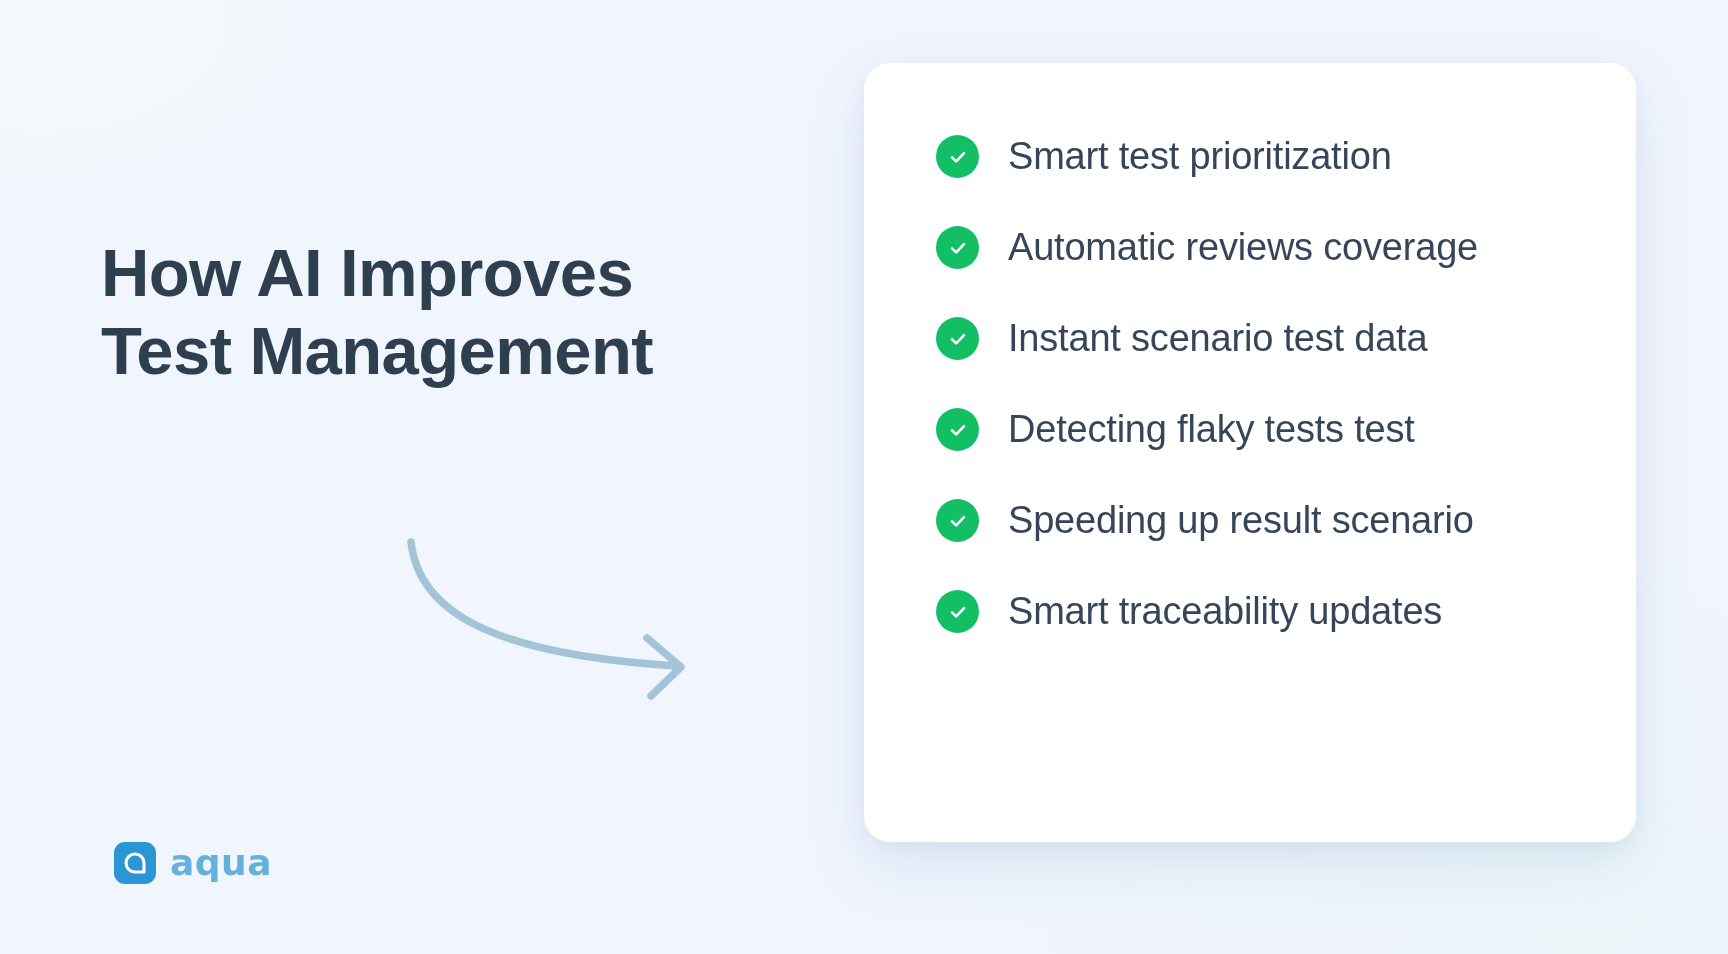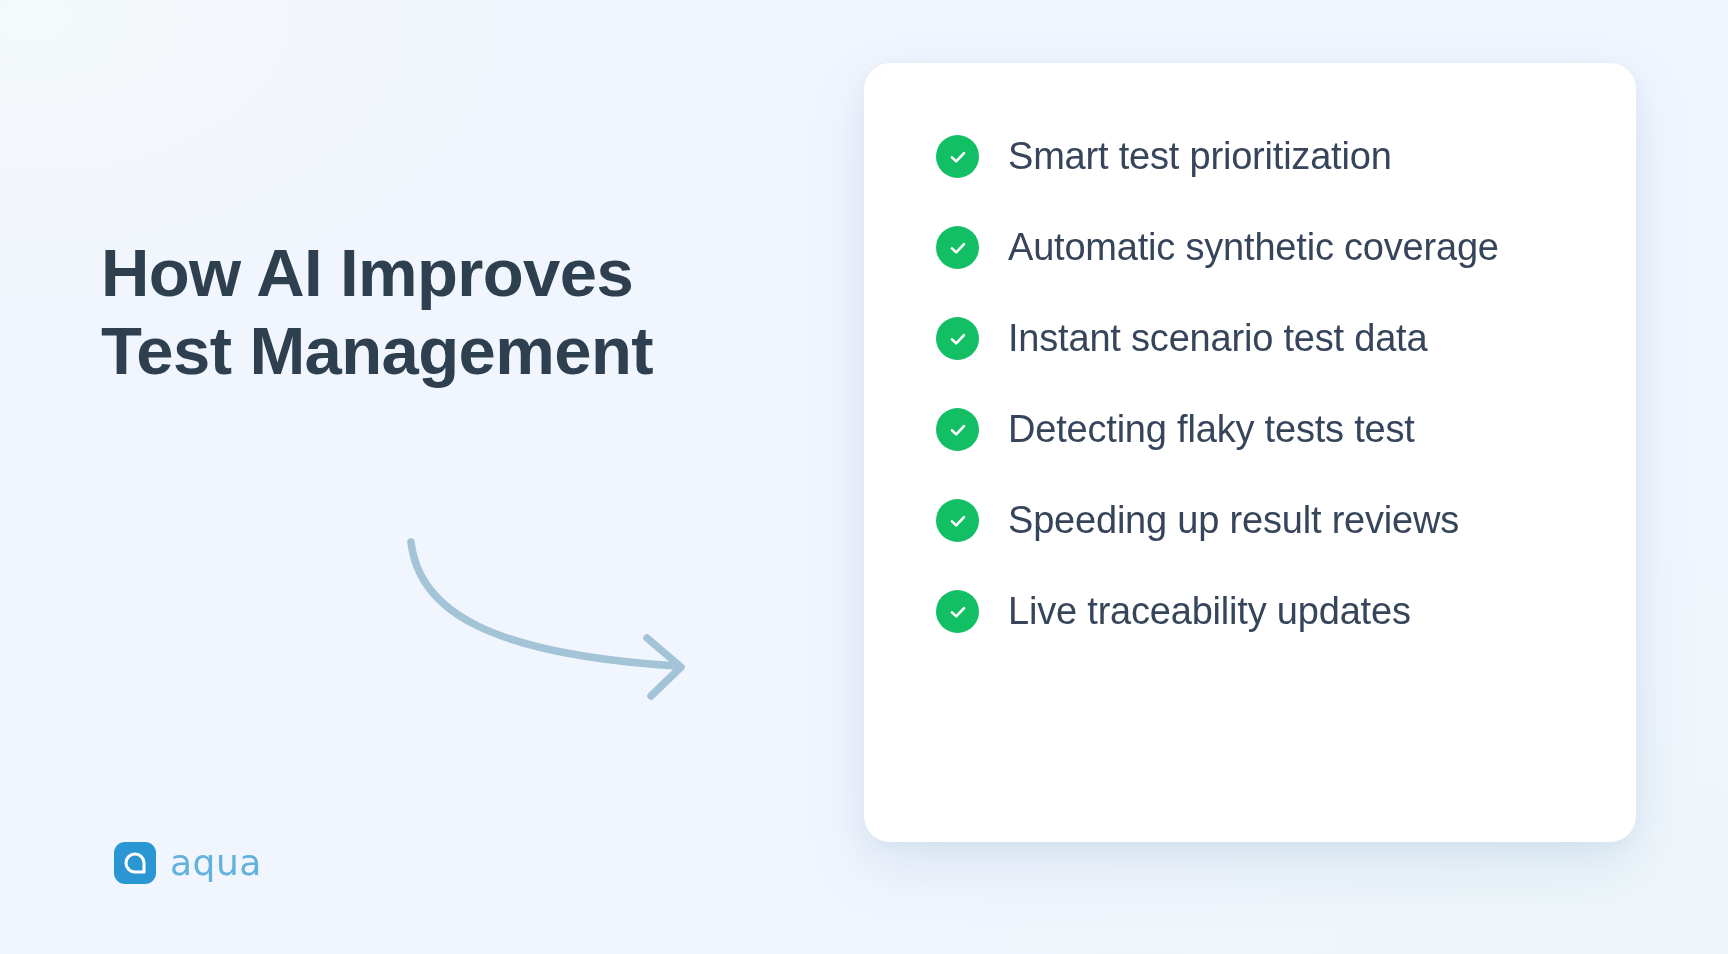--- a/index.html
+++ b/index.html
@@ -78,21 +78,21 @@
     align-items: center;
     justify-content: center;
     flex: 0 0 auto;
   }
 
   .logo-mark svg { display: block; }
 
   .logo-word {
     font-size: 36px;
     line-height: 1;
-    font-weight: 400;
+    font-weight: 700;
     letter-spacing: 0.5px;
     color: #63b2dd;
     font-family: "DejaVu Sans", sans-serif;
   }
 
   
 
   .card {
     position: absolute;
     left: 864px;
@@ -185,21 +185,21 @@
         </span>
         <span class="feature-label">Smart test prioritization</span>
       </li>
 
       <li class="feature-item">
         <span class="check-icon">
           <svg width="24" height="24" viewBox="0 0 24 24" xmlns="http://www.w3.org/2000/svg">
             <path d="M6 12.4 L10.2 16.4 L18 8.2" fill="none" stroke="#ffffff" stroke-width="2.6" stroke-linecap="round" stroke-linejoin="round"></path>
           </svg>
         </span>
-        <span class="feature-label">Automatic synthetic coverage</span>
+        <span class="feature-label">Automatic reviews coverage</span>
       </li>
 
       <li class="feature-item">
         <span class="check-icon">
           <svg width="24" height="24" viewBox="0 0 24 24" xmlns="http://www.w3.org/2000/svg">
             <path d="M6 12.4 L10.2 16.4 L18 8.2" fill="none" stroke="#ffffff" stroke-width="2.6" stroke-linecap="round" stroke-linejoin="round"></path>
           </svg>
         </span>
         <span class="feature-label">Instant scenario test data</span>
       </li>
@@ -213,28 +213,28 @@
         <span class="feature-label">Detecting flaky tests test</span>
       </li>
 
 
       <li class="feature-item">
         <span class="check-icon">
           <svg width="24" height="24" viewBox="0 0 24 24" xmlns="http://www.w3.org/2000/svg">
             <path d="M6 12.4 L10.2 16.4 L18 8.2" fill="none" stroke="#ffffff" stroke-width="2.6" stroke-linecap="round" stroke-linejoin="round"></path>
           </svg>
         </span>
-        <span class="feature-label">Speeding up result reviews</span>
-      </li>
-
-      <li class="feature-item">
-        <span class="check-icon">
-          <svg width="24" height="24" viewBox="0 0 24 24" xmlns="http://www.w3.org/2000/svg">
-            <path d="M6 12.4 L10.2 16.4 L18 8.2" fill="none" stroke="#ffffff" stroke-width="2.6" stroke-linecap="round" stroke-linejoin="round"></path>
-          </svg>
-        </span>
-        <span class="feature-label">Live traceability updates</span>
+        <span class="feature-label">Speeding up result scenario</span>
+      </li>
+
+      <li class="feature-item">
+        <span class="check-icon">
+          <svg width="24" height="24" viewBox="0 0 24 24" xmlns="http://www.w3.org/2000/svg">
+            <path d="M6 12.4 L10.2 16.4 L18 8.2" fill="none" stroke="#ffffff" stroke-width="2.6" stroke-linecap="round" stroke-linejoin="round"></path>
+          </svg>
+        </span>
+        <span class="feature-label">Smart traceability updates</span>
       </li>
 
     </ul>
   </div>
 
 </div>
 
 </body></html>

